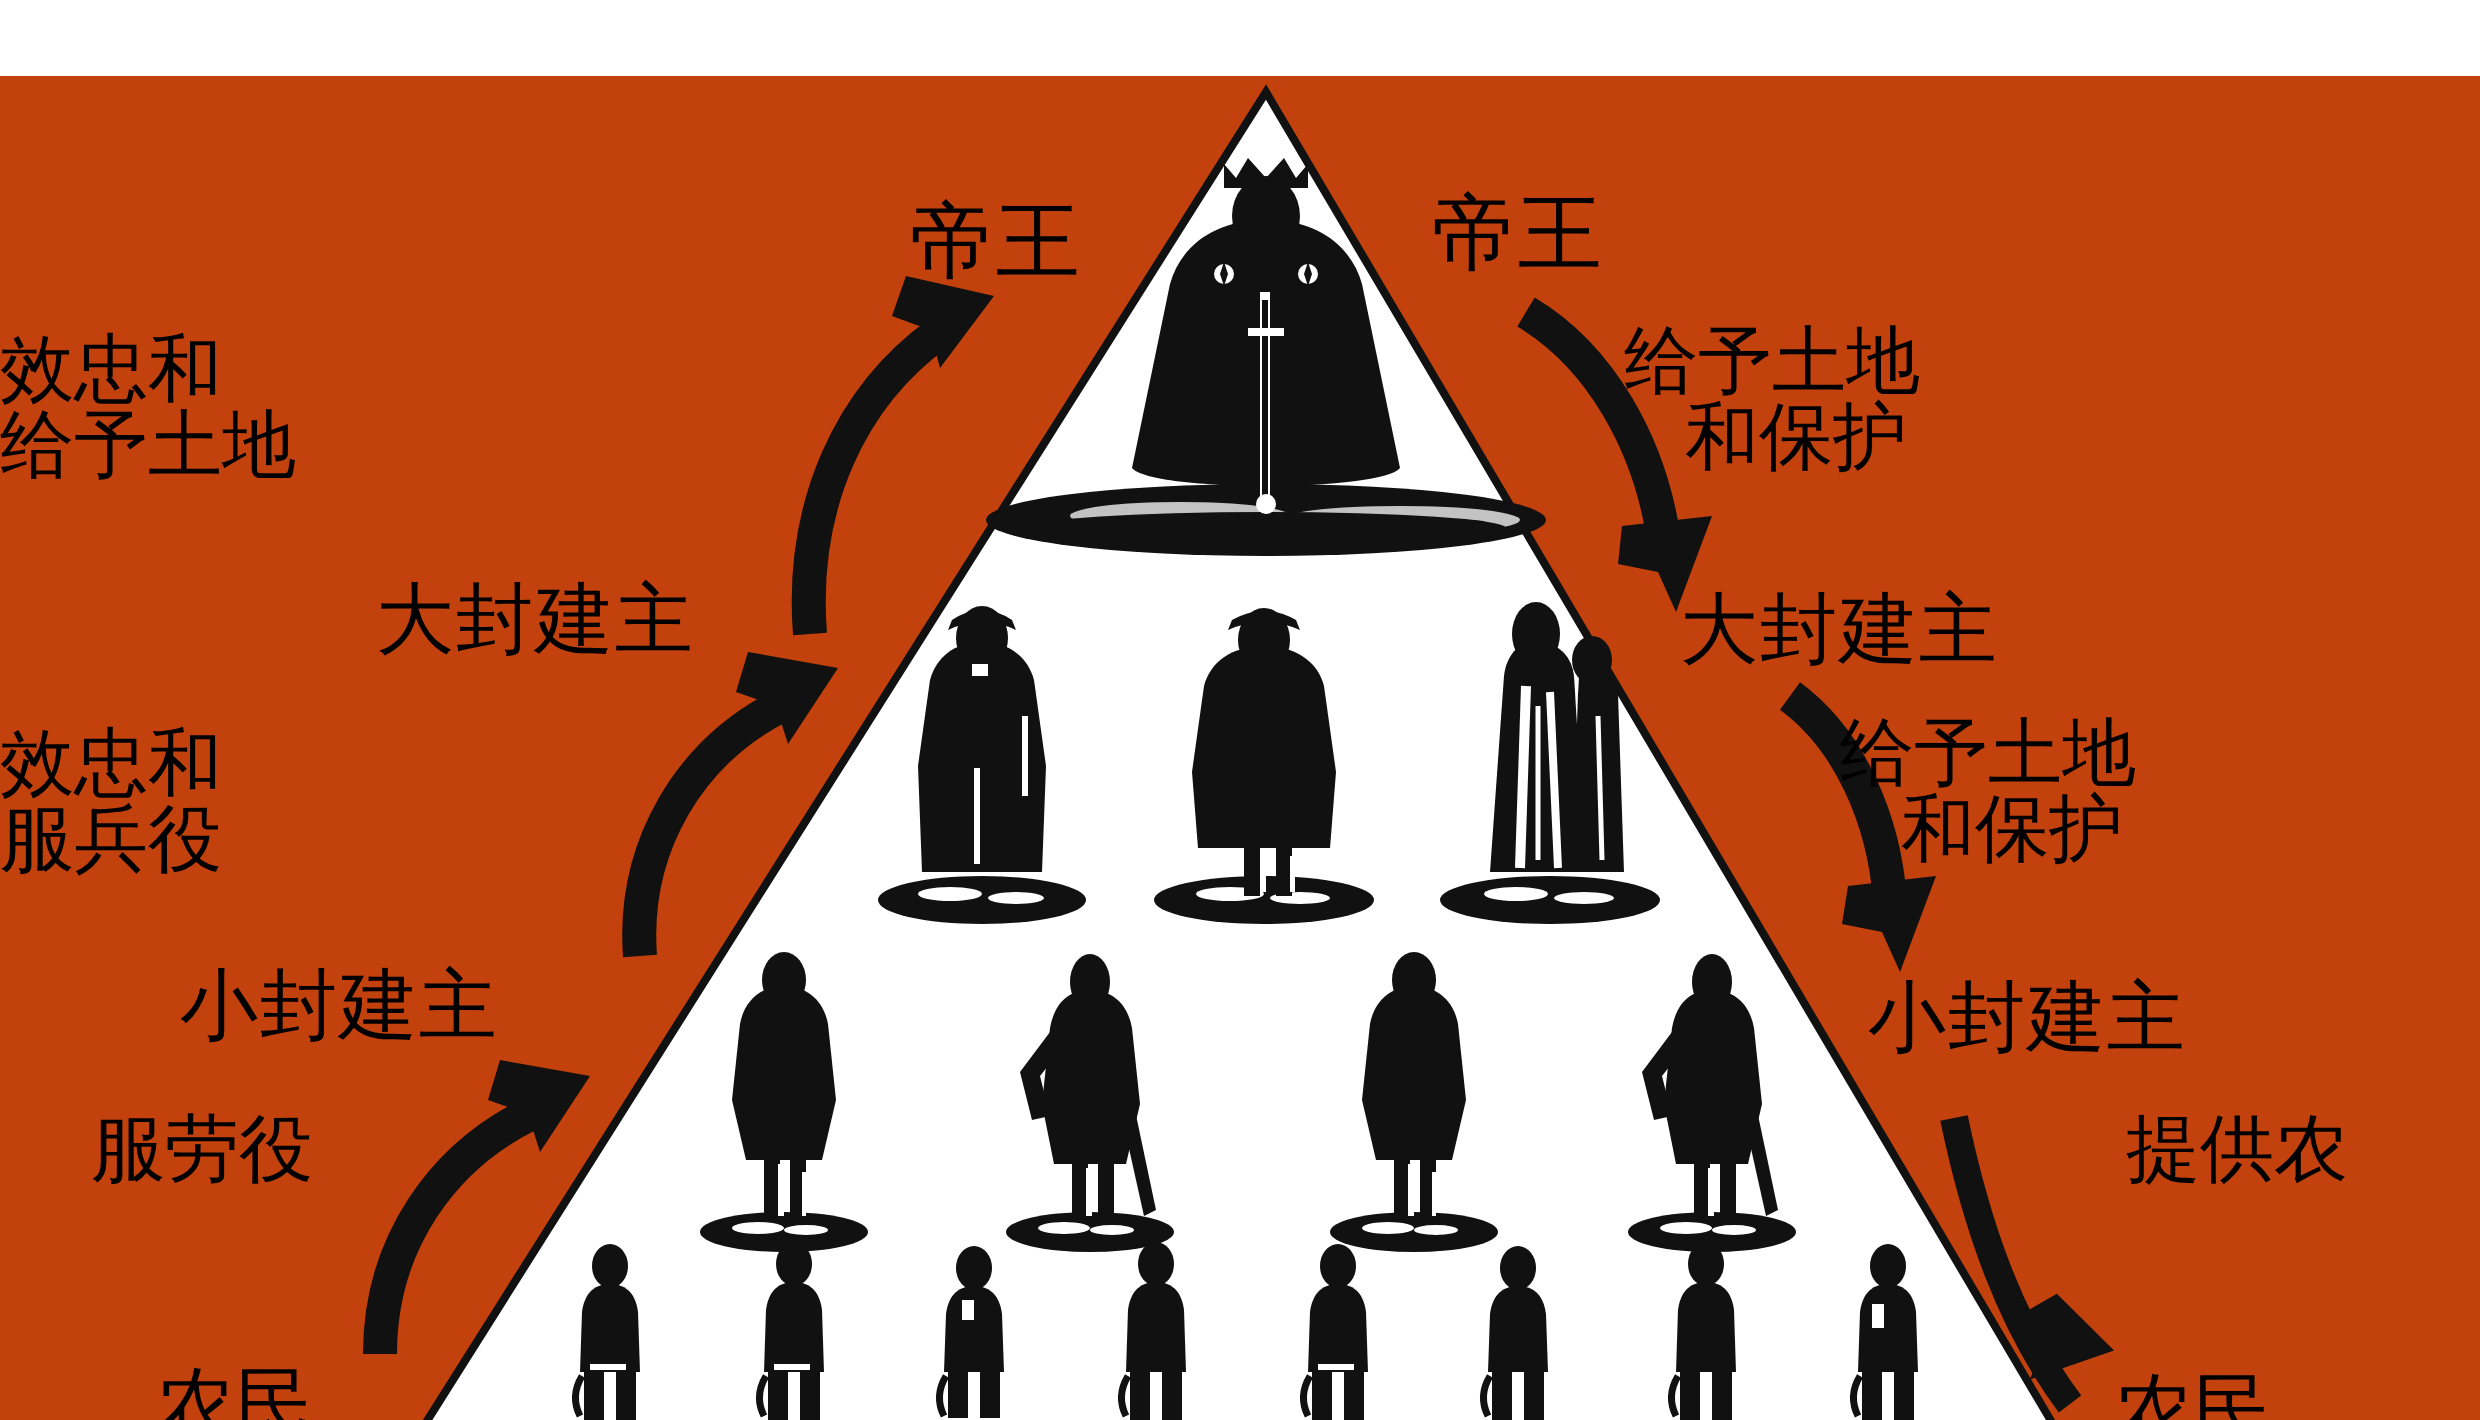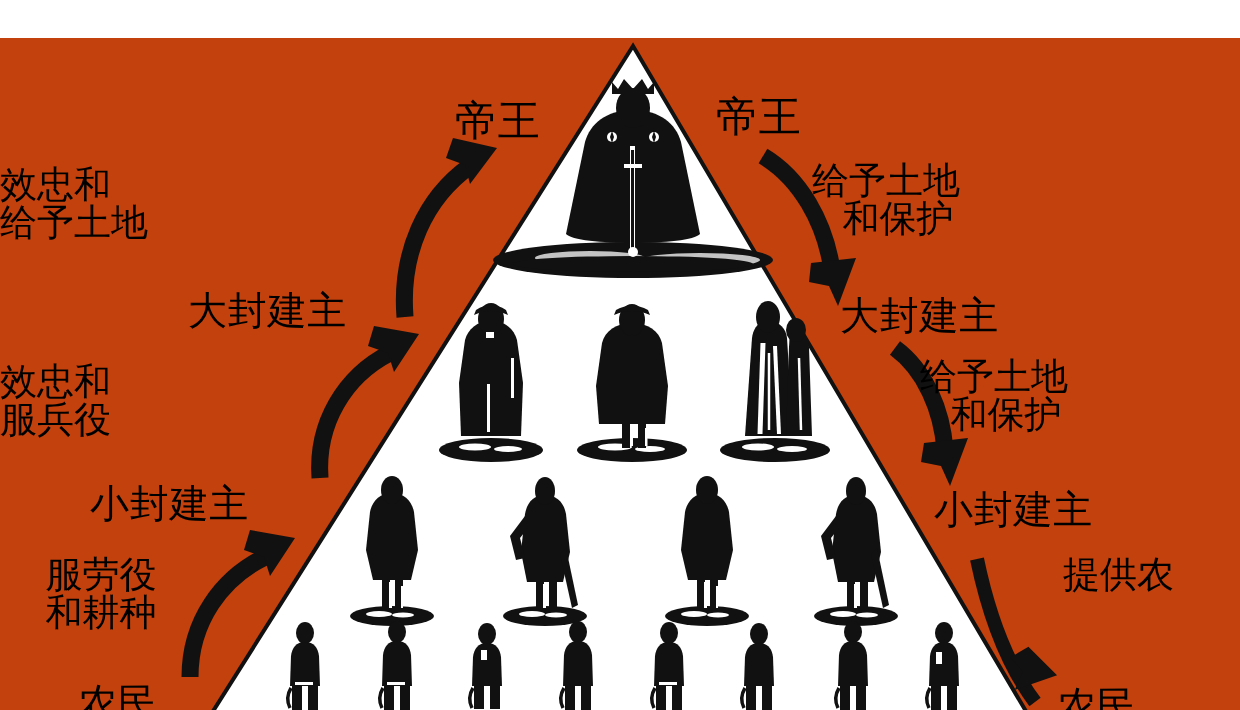--- a/index.html
+++ b/index.html
@@ -332,21 +332,20 @@
   <div class="lbl sz-tier" style="left:188px; top:253px;">大封建主</div>
 
   <div class="lbl-stack sz-flow align-r" style="left:0px; top:325px; width:322px;">
     <div>效忠和</div>
     <div>服兵役</div>
   </div>
   <div class="lbl sz-tier" style="left:90px; top:446px;">小封建主</div>
 
   <div class="lbl-stack sz-flow align-l" style="left:1px; top:518px; width:200px;">
     <div>服劳役</div>
-    <div>和耕种</div>
   </div>
   <div class="lbl sz-tier" style="left:78px; top:645px;">农民</div>
 
   <div class="lbl-stack sz-flow align-l" style="left:812px; top:124px;">
     <div>给予土地</div>
     <div style="padding-left:24px">和保护</div>
   </div>
   <div class="lbl sz-tier" style="left:840px; top:258px;">大封建主</div>
 
   <div class="lbl-stack sz-flow align-l" style="left:920px; top:320px;">

